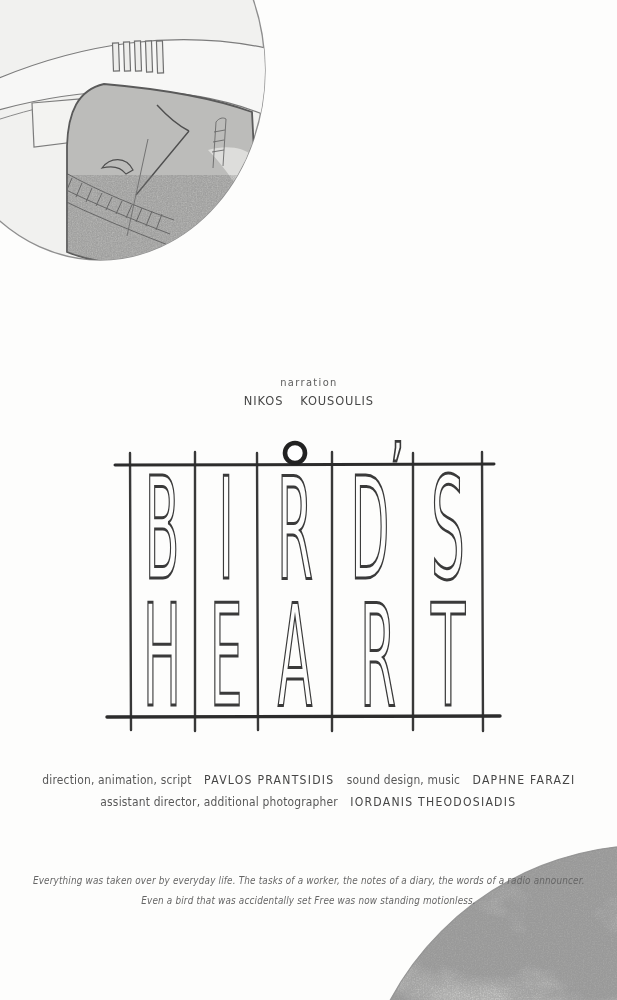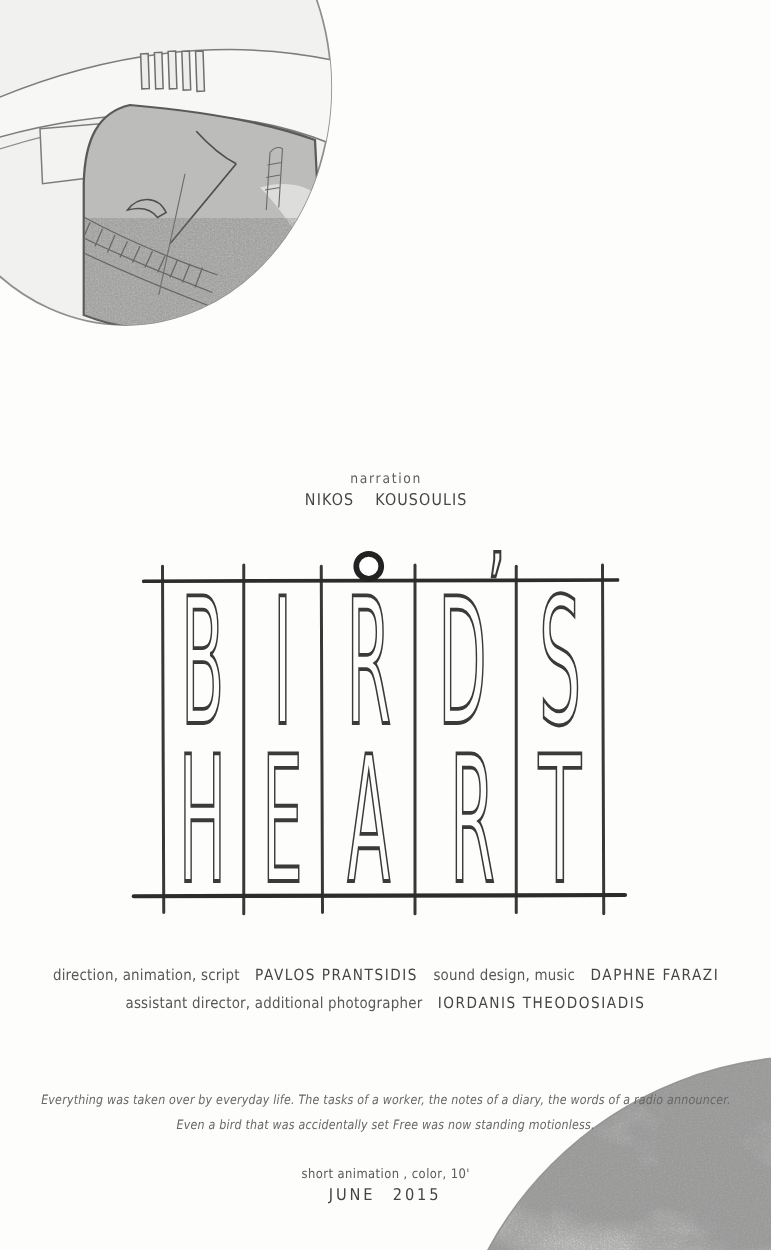--- a/index.html
+++ b/index.html
@@ -205,24 +205,20 @@
       <span class="credit-role">assistant director, additional photographer</span>
       <span class="credit-name">IORDANIS THEODOSIADIS</span>
     </div>
   </div>
 
   <div class="text-block synopsis-block">
     <div class="synopsis-line nowrap">Everything was taken over by everyday life. The tasks of a worker, the notes of a diary, the words of a radio announcer.</div>
     <div class="synopsis-line nowrap">Even a bird that was accidentally set Free was now standing motionless.</div>
   </div>
 
-  <div class="text-block footer-block">
-    <div class="footer-format nowrap">short animation , color, 10'</div>
-    <div class="footer-date nowrap">JUNE 2015</div>
-  </div>
 
   <svg class="abs planet-art" width="287" height="180" viewBox="0 0 287 180">
     <defs>
       <clipPath id="planetClip">
         <circle cx="320" cy="320" r="295"></circle>
       </clipPath>
       <filter id="planetGrain" x="0%" y="0%" width="100%" height="100%">
         <feTurbulence type="fractalNoise" baseFrequency="0.75" numOctaves="2" seed="11" result="n"></feTurbulence>
         <feColorMatrix in="n" type="matrix" values="0 0 0 0 0.25  0 0 0 0 0.25  0 0 0 0 0.25  0.9 0.9 0.9 0 -0.55"></feColorMatrix>
       </filter>

